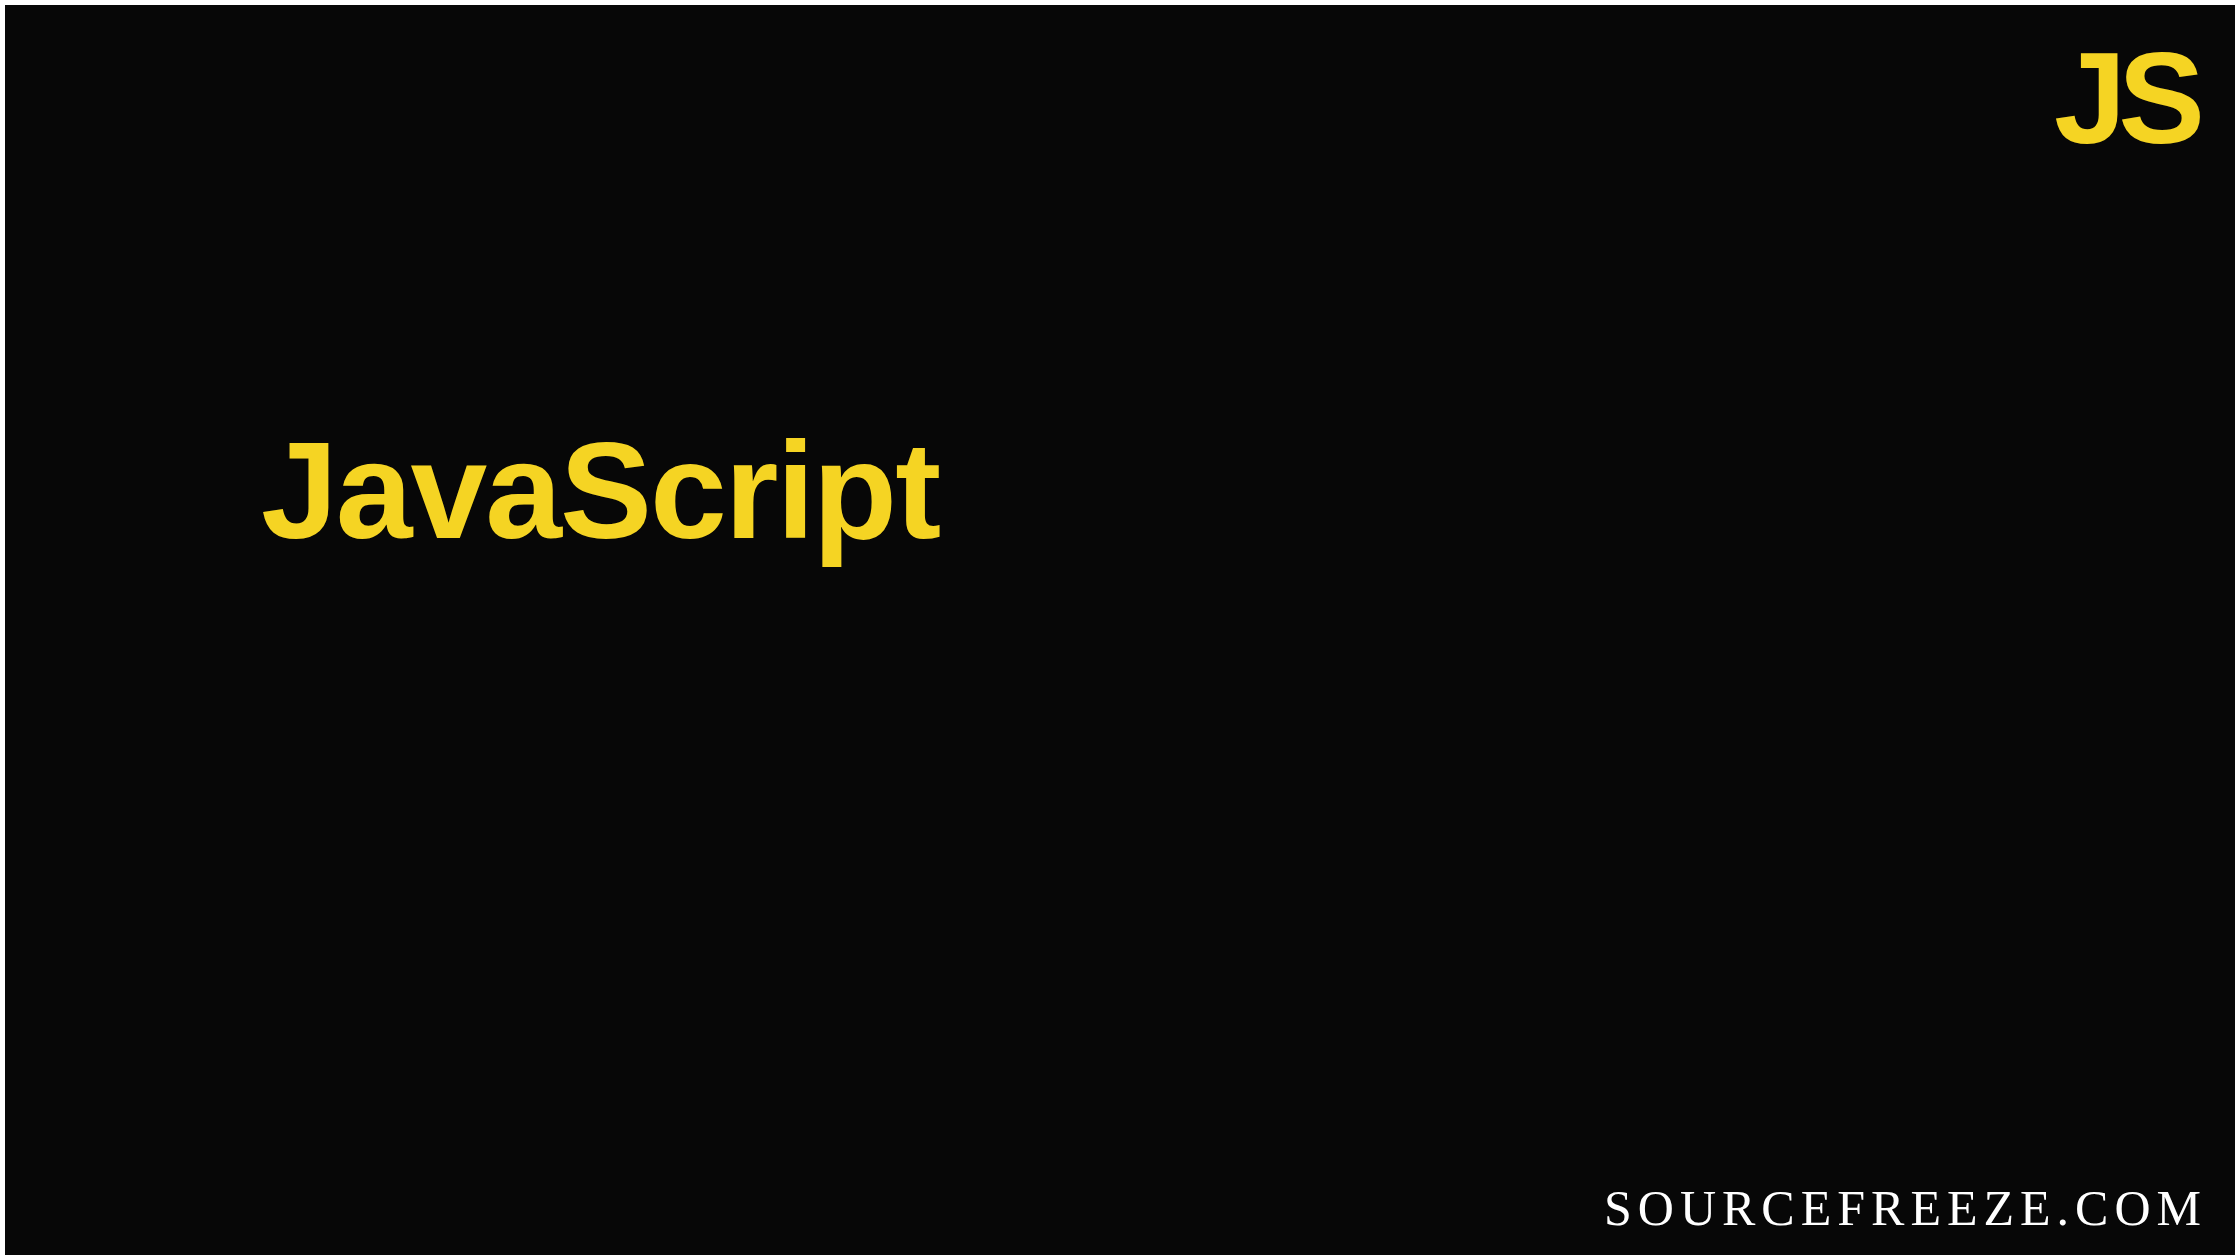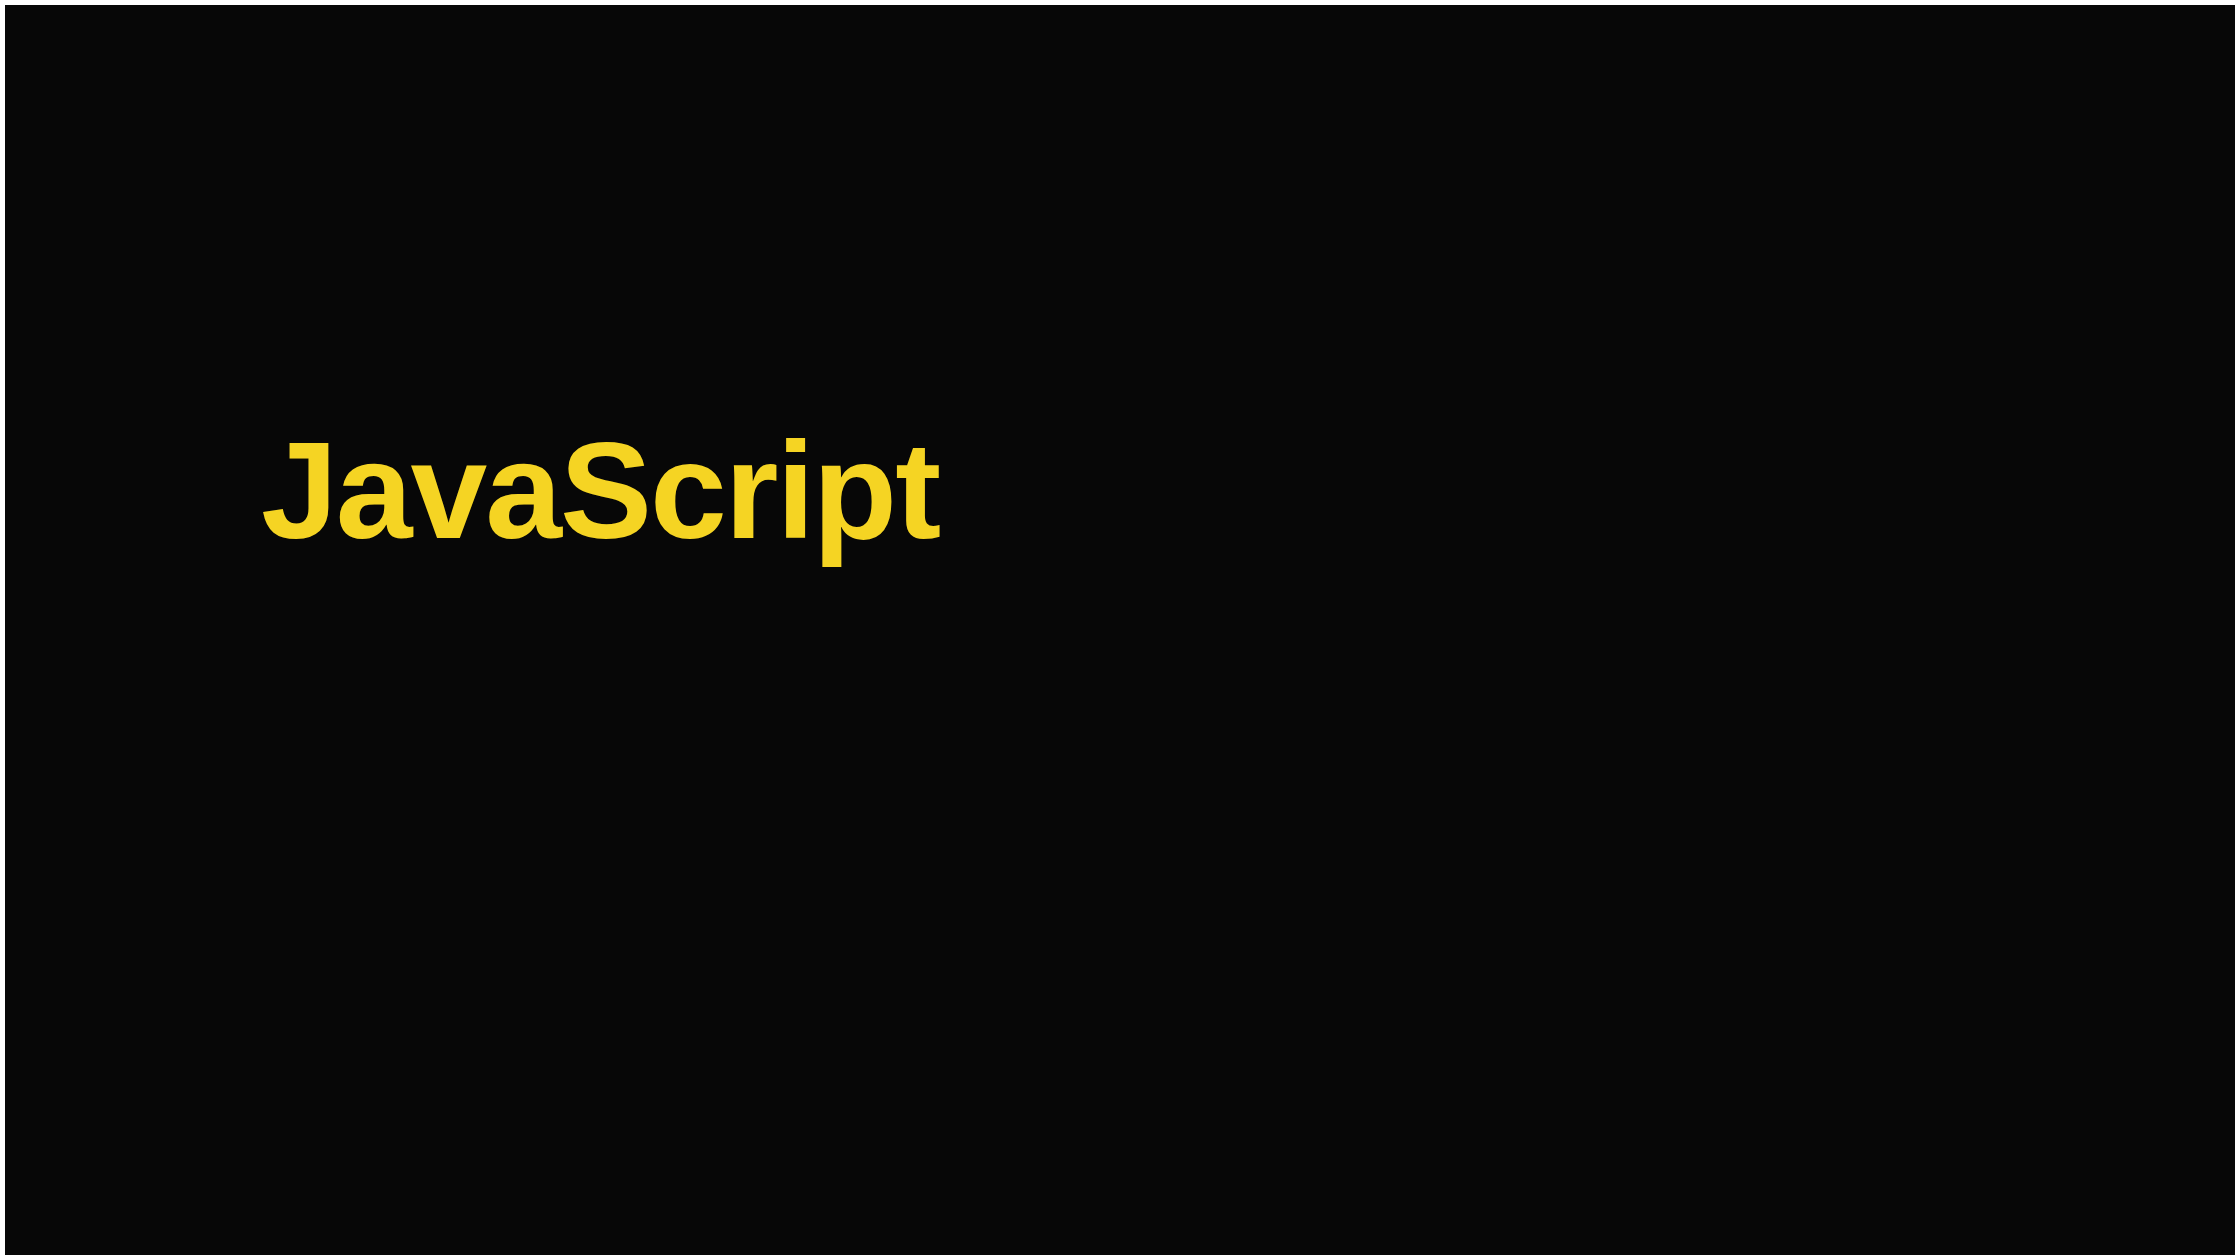--- a/index.html
+++ b/index.html
@@ -56,16 +56,18 @@
       font-family: Georgia, 'Times New Roman', serif;
       font-size: 50px;
       color: #ffffff;
       letter-spacing: 6px;
     }
   </style>
 </head>
 <body>
 
 <div class="canvas">
+  <div class="js-logo">JS</div>
   <div class="heading">
     <div>JavaScript</div>
   </div>
+  <div class="site-credit">SOURCEFREEZE.COM</div>
 </div>
 
 </body></html>

